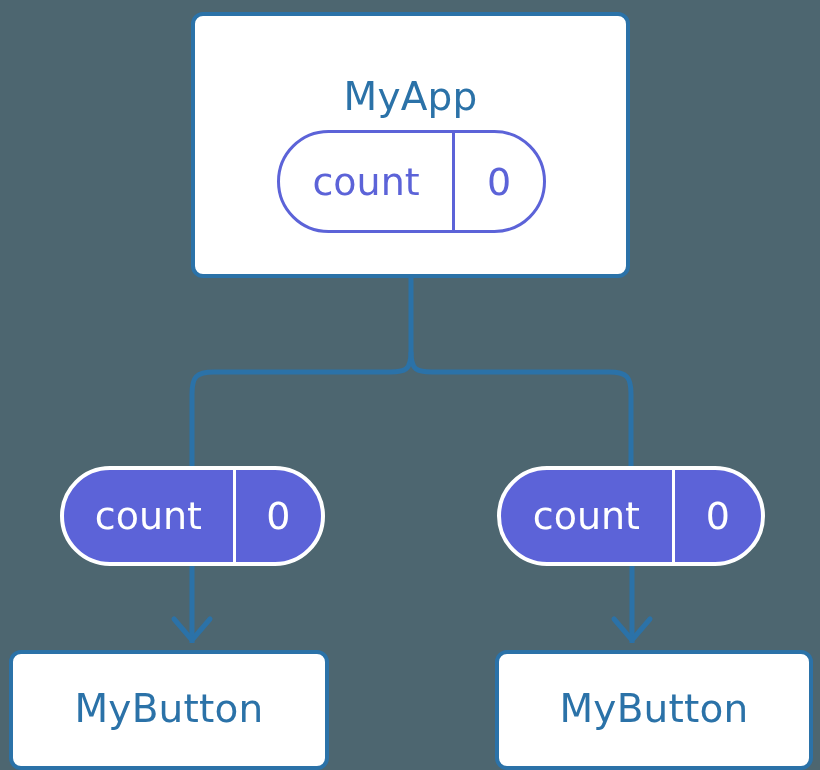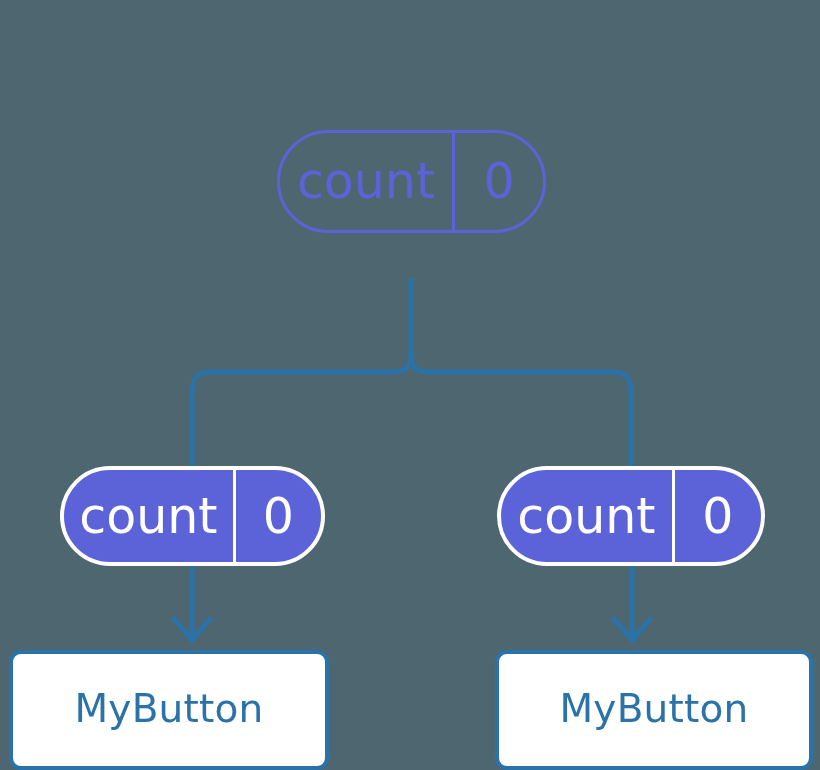--- a/index.html
+++ b/index.html
@@ -93,21 +93,21 @@
     align-items: stretch;
     border-radius: 999px;
     overflow: hidden;
     z-index: 3;
   }
   .pill .pill-key,
   .pill .pill-val {
     display: flex;
     align-items: center;
     justify-content: center;
-    font-size: 49px;
+    font-size: 38px;
     font-weight: 400;
     white-space: nowrap;
     box-sizing: border-box;
   }
 
   
   .pill.outline {
     border: 3px solid #5c63d8;
     background: transparent;
   }
@@ -176,20 +176,23 @@
              L 609 372 C 627 372 631 377 631 394
              L 631 466" fill="none" stroke="#2b72a8" stroke-width="5" stroke-linecap="butt"></path>
 
     <path d="M 192 566 L 192 643" fill="none" stroke="#2b72a8" stroke-width="5" stroke-linecap="butt"></path>
     <path d="M 174 619 L 192 640 L 210 619" fill="none" stroke="#2b72a8" stroke-width="5" stroke-linecap="round" stroke-linejoin="round"></path>
 
     <path d="M 632 566 L 632 643" fill="none" stroke="#2b72a8" stroke-width="5" stroke-linecap="butt"></path>
     <path d="M 614 619 L 632 640 L 650 619" fill="none" stroke="#2b72a8" stroke-width="5" stroke-linecap="round" stroke-linejoin="round"></path>
   </svg>
 
+  <div class="card" id="card-myapp">
+    <div class="card-title">MyApp</div>
+  </div>
 
   <div class="pill outline" id="pill-myapp">
     <div class="pill-key">count</div>
     <div class="pill-val">0</div>
   </div>
 
   <div class="pill filled" id="pill-left">
     <div class="pill-key">count</div>
     <div class="pill-val">0</div>
   </div>

